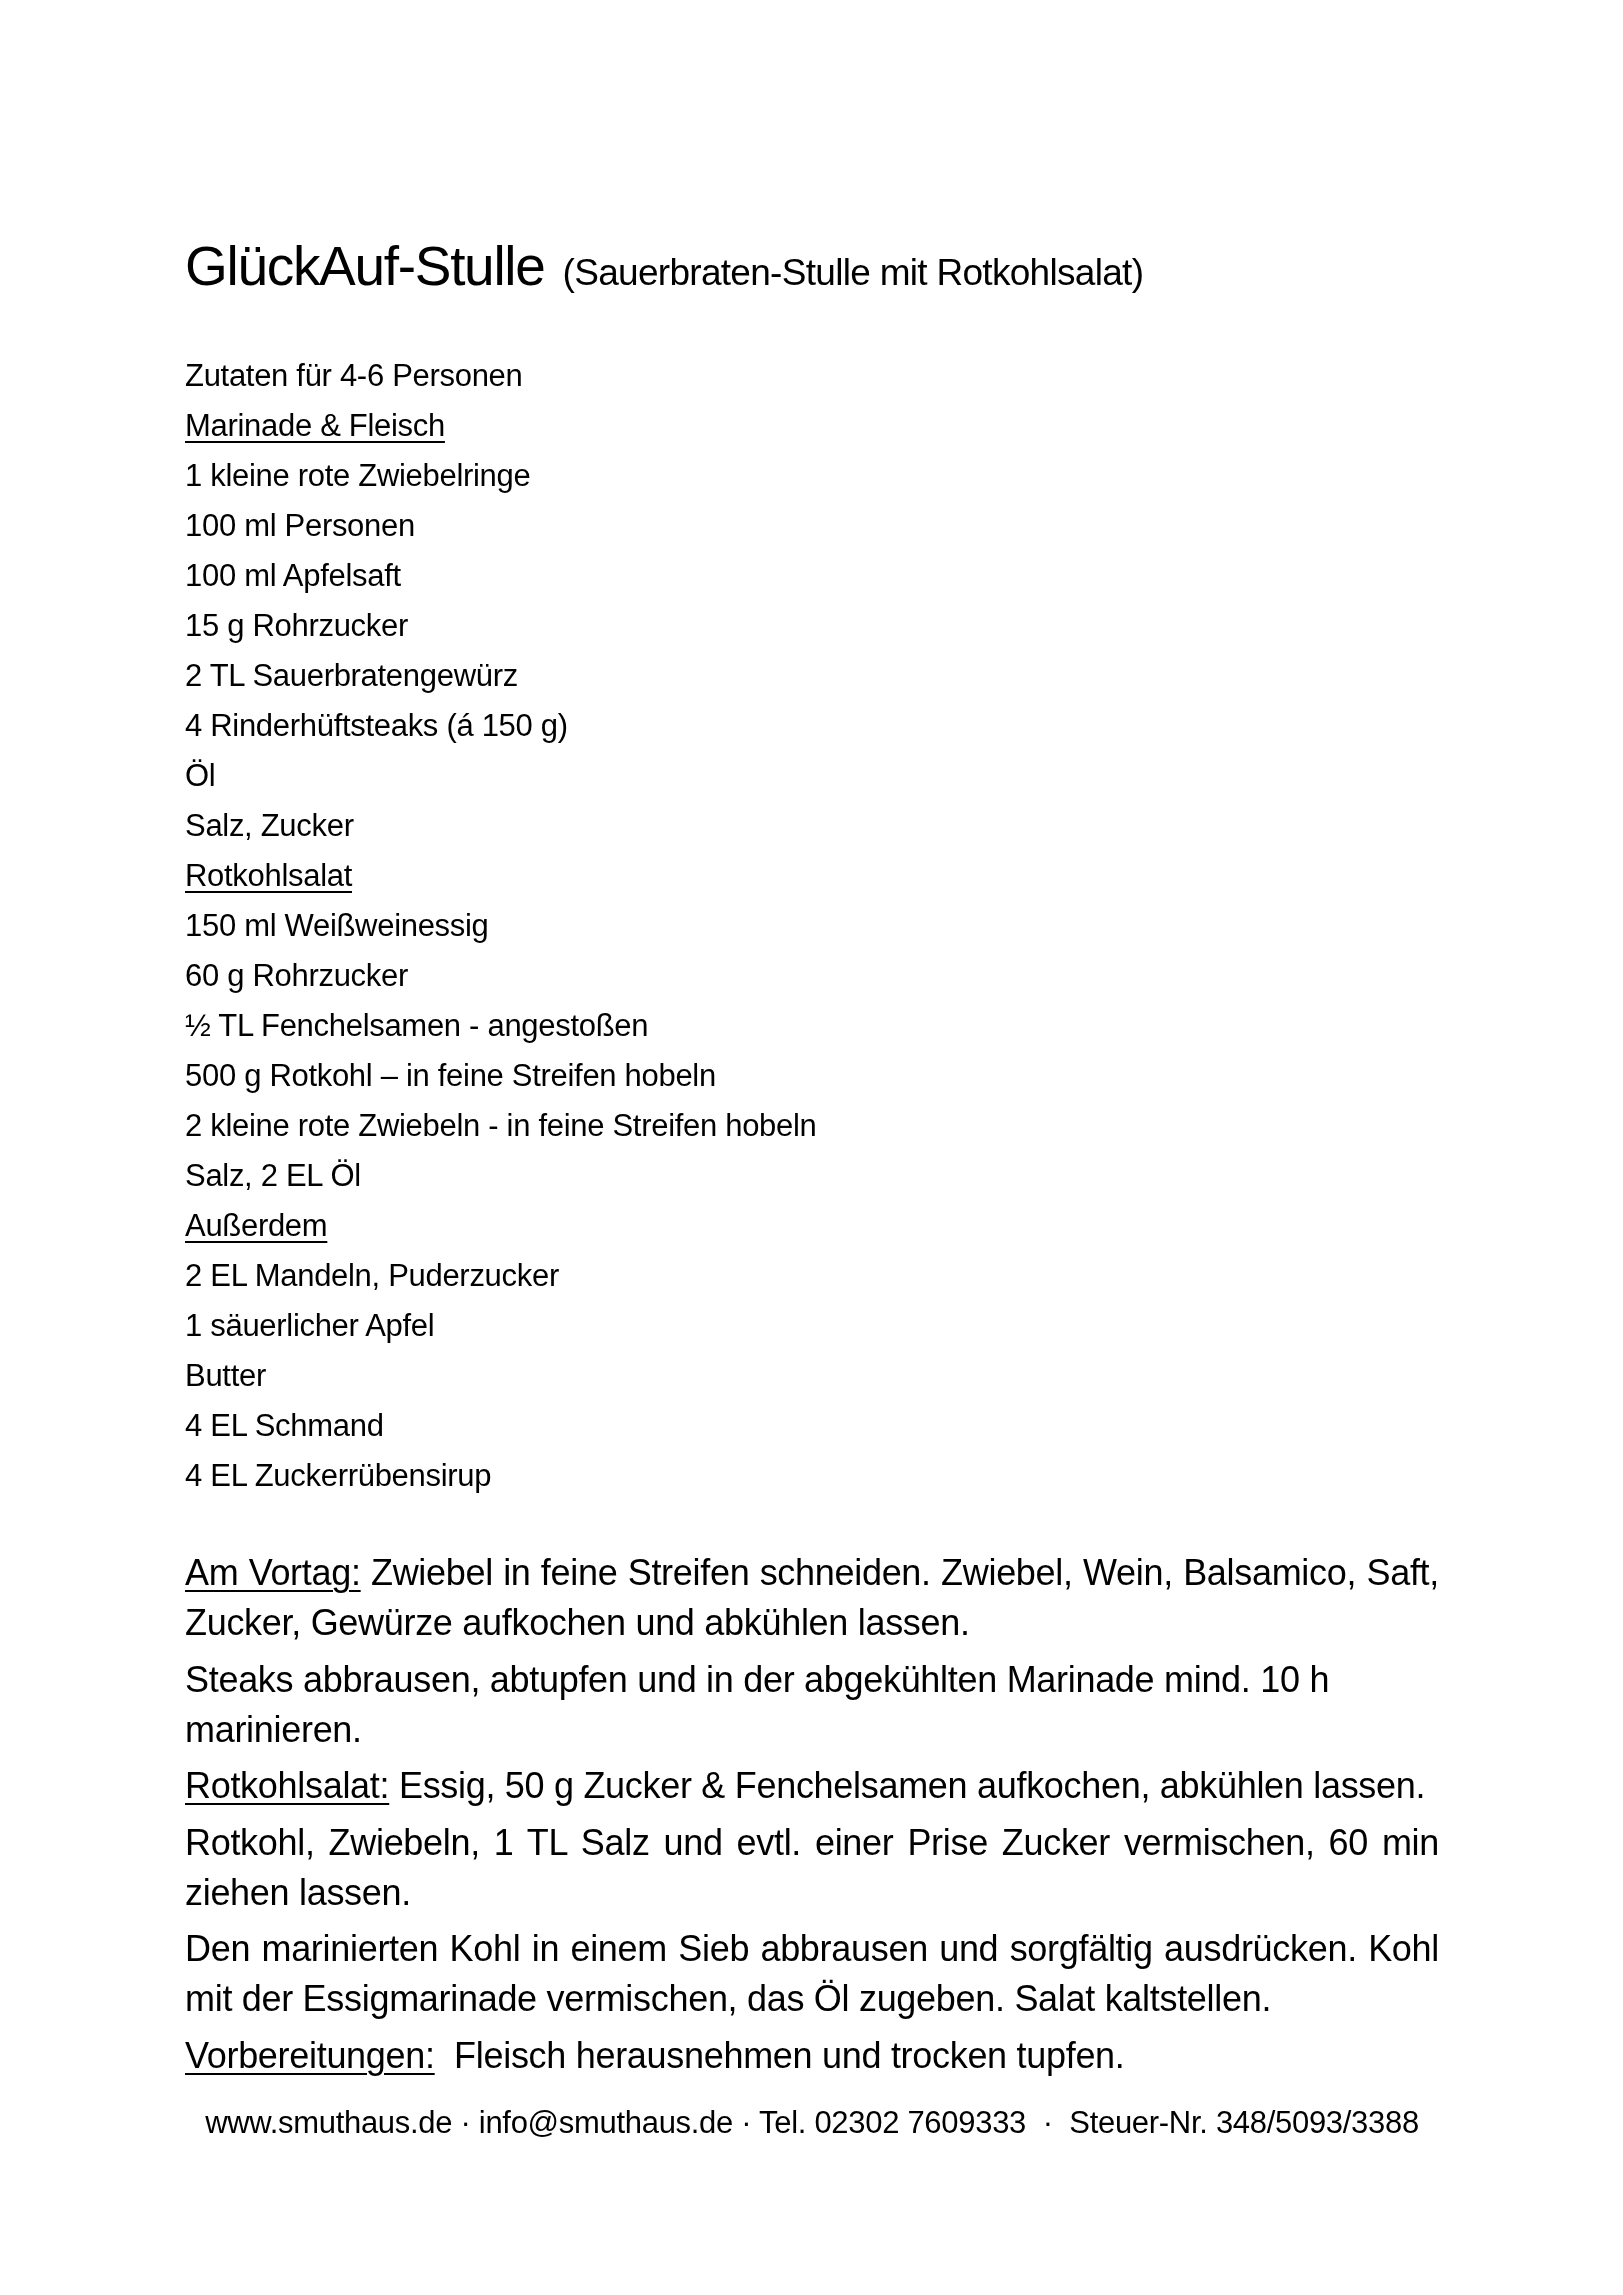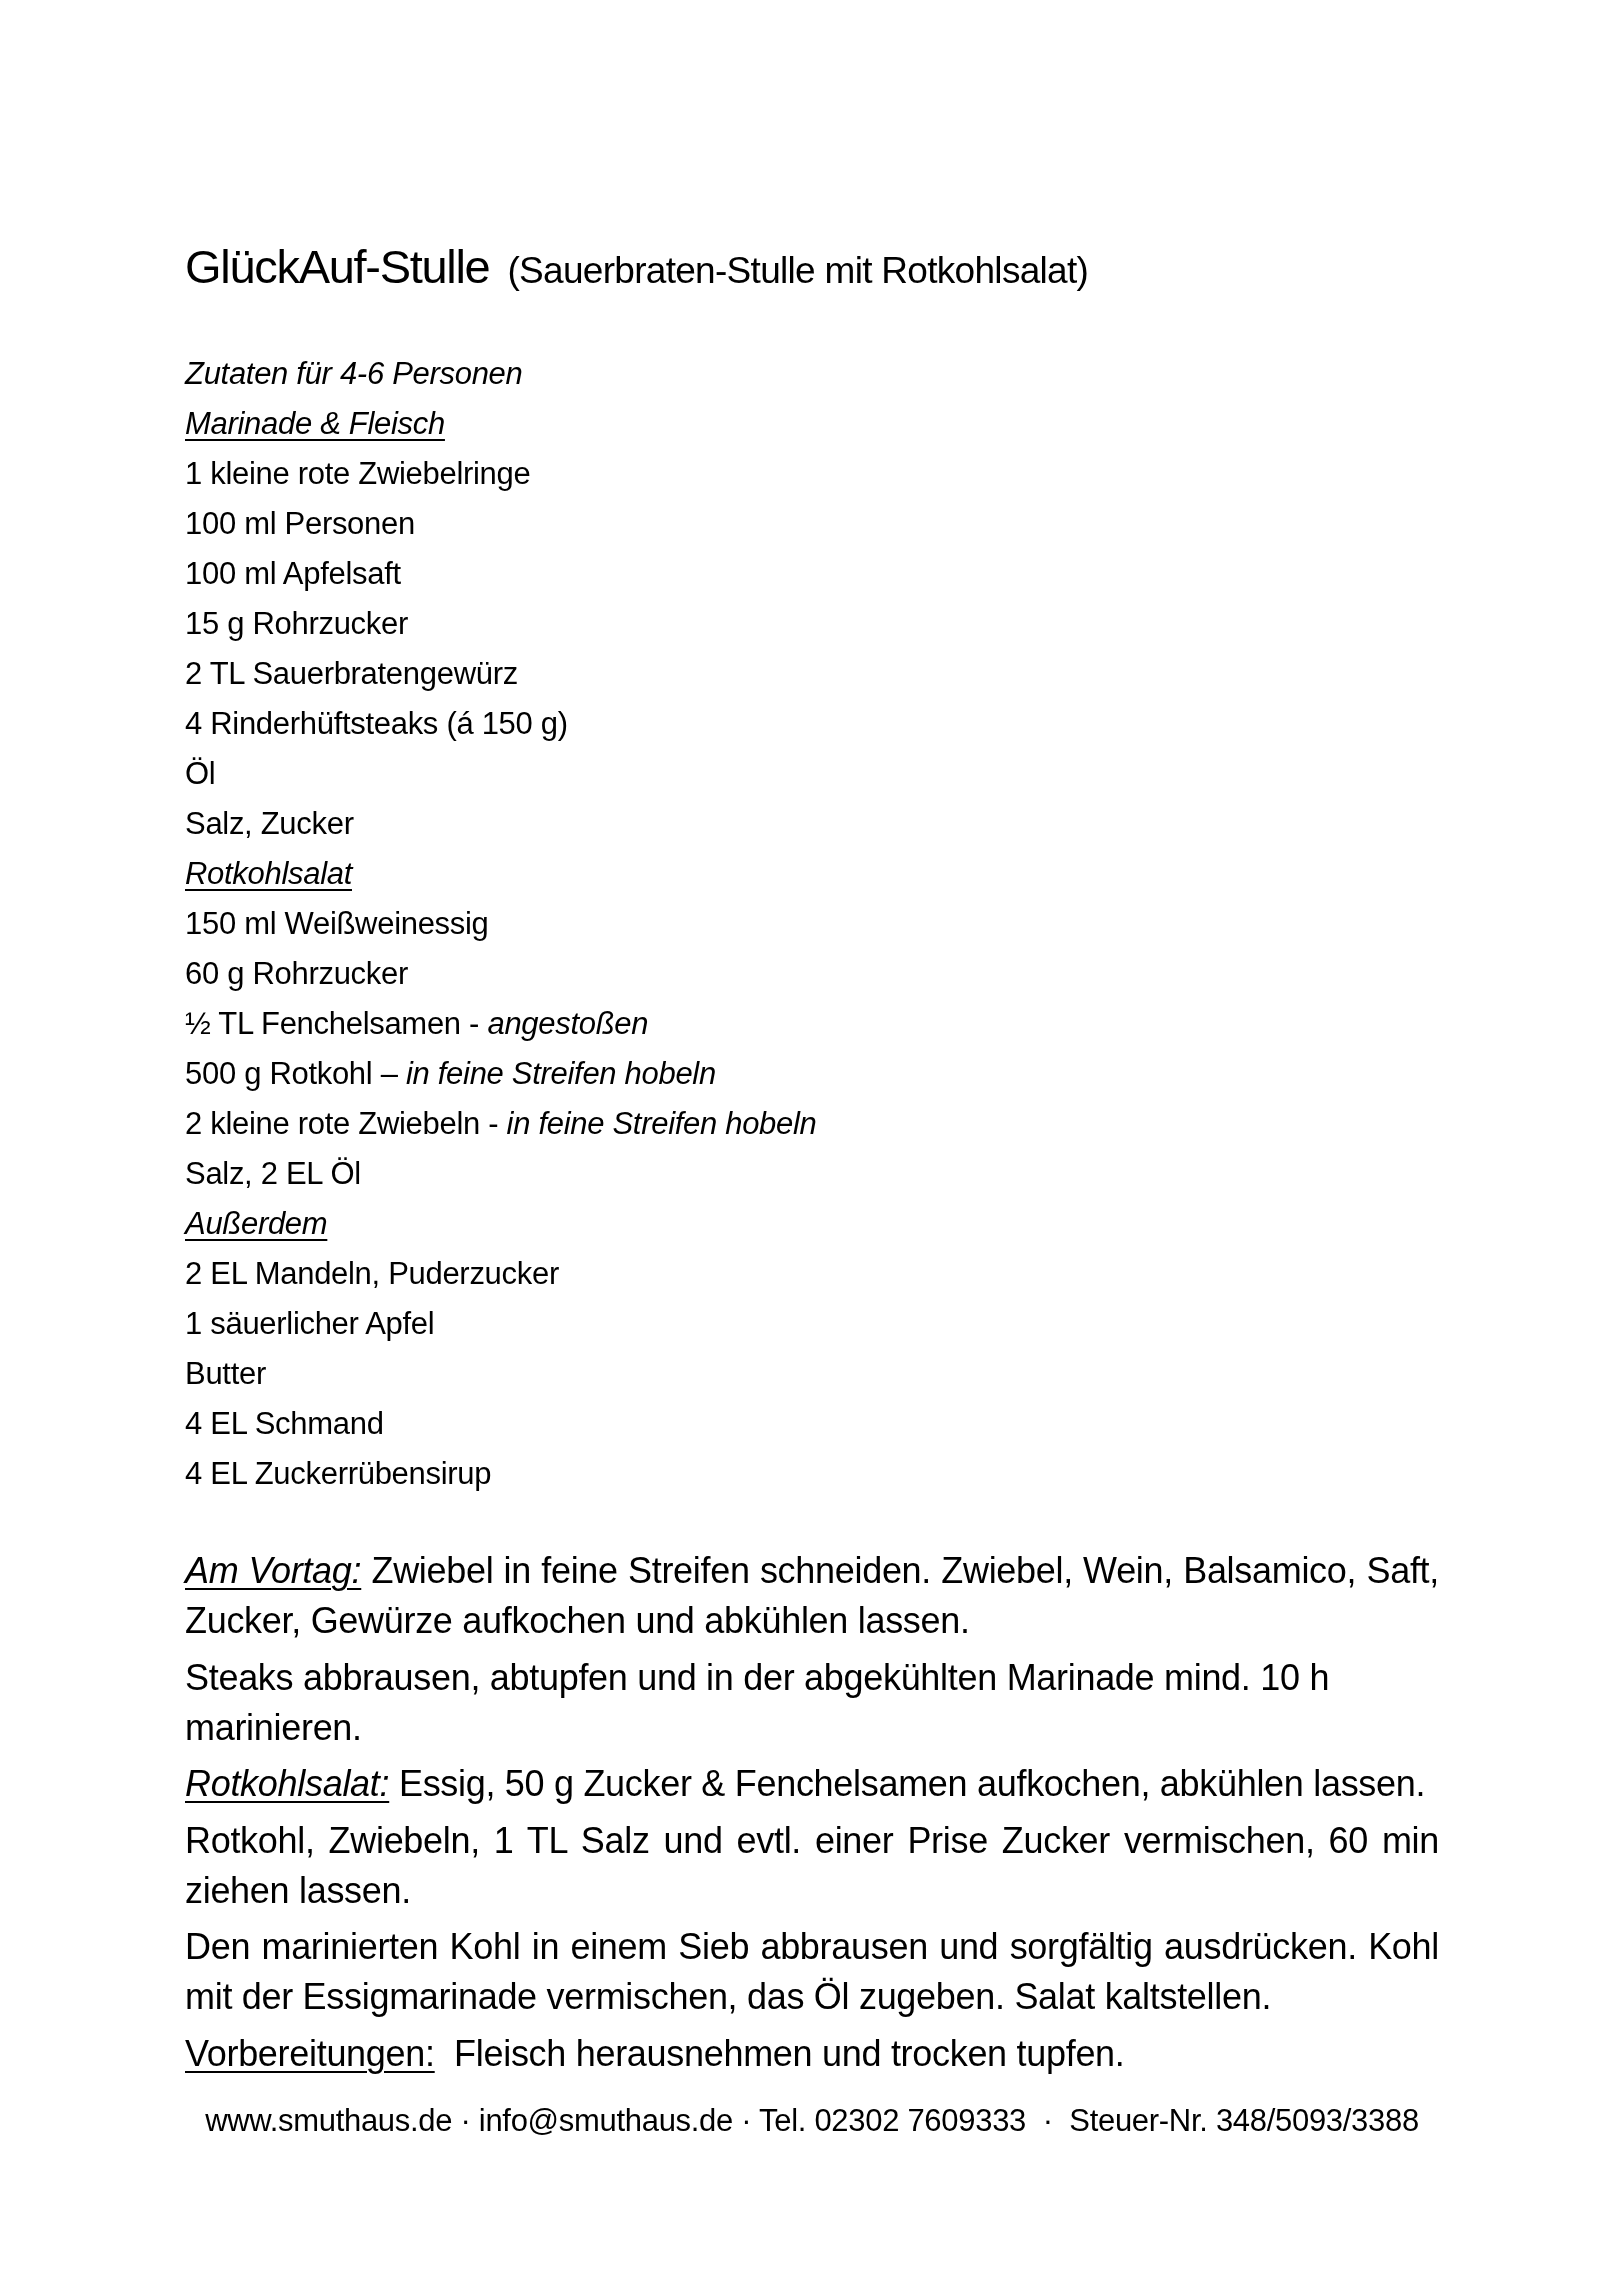--- a/index.html
+++ b/index.html
@@ -22,21 +22,21 @@
     top: 0;
     width: 1254px;
   }
   .title {
     margin-top: 234px;
     line-height: 65px;
     letter-spacing: -1.3px;
     white-space: nowrap;
   }
   .title .main {
-    font-size: 47px;
+    font-size: 55px;
   }
   .title .sub {
     font-size: 37px;
     margin-left: 18px;
     letter-spacing: -0.7px;
   }
   .ingredients {
     margin-top: 37px;
   }
   .line {
@@ -51,21 +51,21 @@
   .para {
     font-size: 36px;
     line-height: 50px;
     letter-spacing: -0.3px;
     margin: 0 0 6.5px 0;
     white-space: pre-wrap;
   }
   .para.justify {
     text-align: justify;
   }
-  .i { font-style: italic; }
+  .i { }
   .u {
     text-decoration: underline;
     text-decoration-thickness: 2px;
     text-underline-offset: 4.6px;
   }
   .footer {
     margin-top: 17.7px;
     font-size: 31px;
     line-height: 50px;
     letter-spacing: -0.3px;

